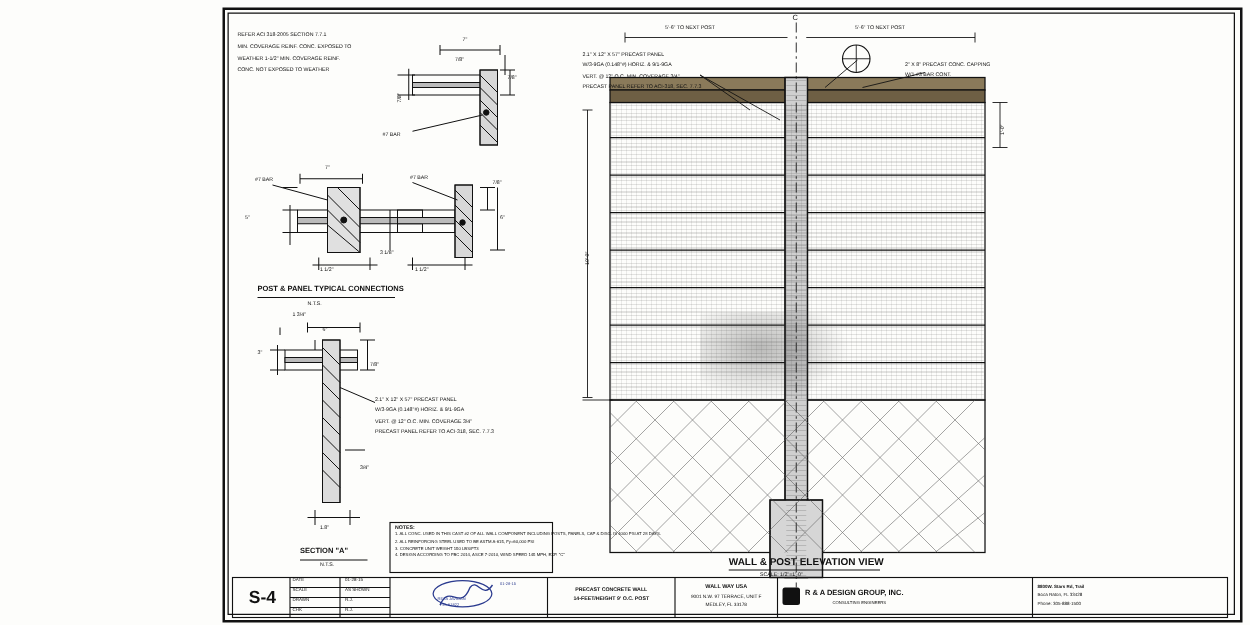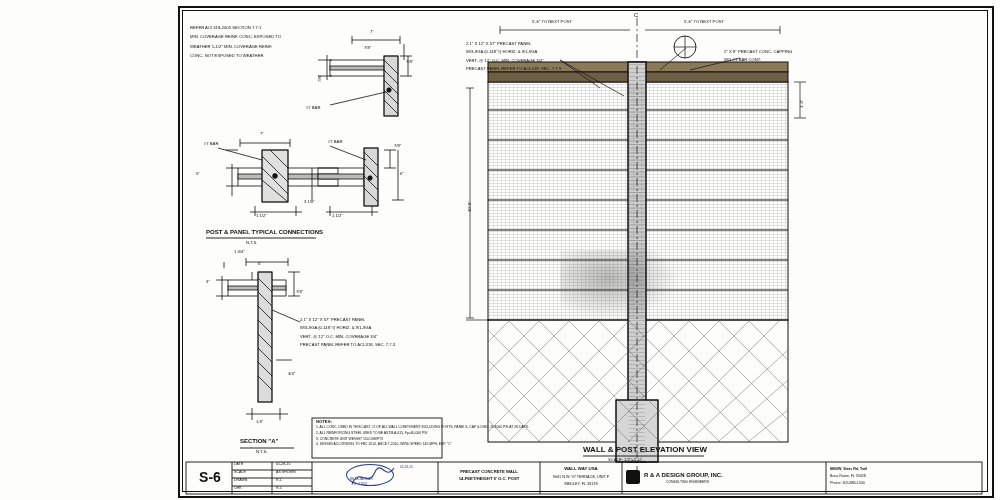--- a/index.html
+++ b/index.html
@@ -317,21 +317,21 @@
   <div class="txt tiny" style="left:608px;top:458px;">SCALE: 1/2"=1'-0"</div>
 
   <div style="position:absolute;left:316px;top:420px;width:124px;">
     <div class="txt tiny" style="position:static;font-weight:bold;">NOTES:</div>
     <div class="txt tiny" style="position:static;font-size:3.4px;margin-top:2px;">1. ALL CONC. USED IN THIS CAST #2 OF ALL WALL COMPONENT INCLUDING POSTS, PANELS, CAP &amp; DISC. IS 4000 PSI AT 28 DAYS.</div>
     <div class="txt tiny" style="position:static;font-size:3.4px;margin-top:2px;">2. ALL REINFORCING STEEL USED TO BE ASTM A-615, Fy=60,000 PSI</div>
     <div class="txt tiny" style="position:static;font-size:3.4px;margin-top:2px;">3. CONCRETE UNIT WEIGHT 150 LBS/FT3</div>
     <div class="txt tiny" style="position:static;font-size:3.4px;margin-top:2px;">4. DESIGN ACCORDING TO FBC 2014, ASCE 7-2010, WIND SPEED 145 MPH, EXP. "C"</div>
   </div>
 
-  <div class="txt t14 ctr" style="left:192px;top:470px;width:36px;">S-6</div>
+  <div class="txt t14 ctr" style="left:192px;top:470px;width:36px;">S-4</div>
 
   <div class="txt" style="left:234px;top:463px;font-size:3.6px;">DATE</div>
   <div class="txt" style="left:234px;top:471px;font-size:3.6px;">SCALE</div>
   <div class="txt" style="left:234px;top:479px;font-size:3.6px;">DRAWN</div>
   <div class="txt" style="left:234px;top:487px;font-size:3.6px;">CHK</div>
 
   <div class="txt" style="left:276px;top:463px;font-size:3.6px;">01-28-15</div>
   <div class="txt" style="left:276px;top:471px;font-size:3.6px;">AS SHOWN</div>
   <div class="txt" style="left:276px;top:479px;font-size:3.6px;">R.J.</div>
   <div class="txt" style="left:276px;top:487px;font-size:3.6px;">R.J.</div>

